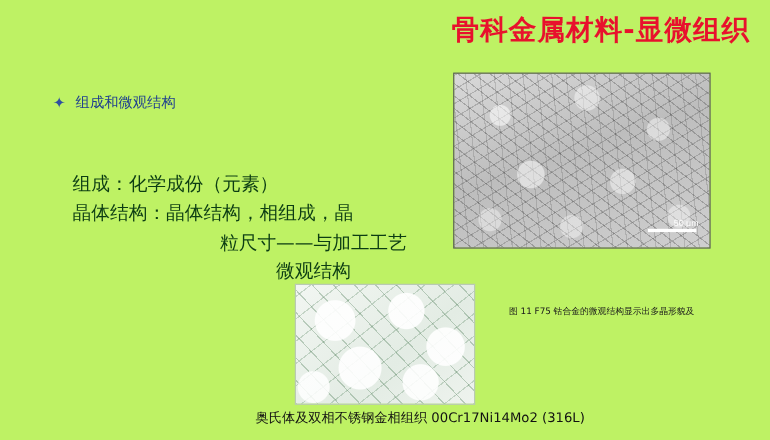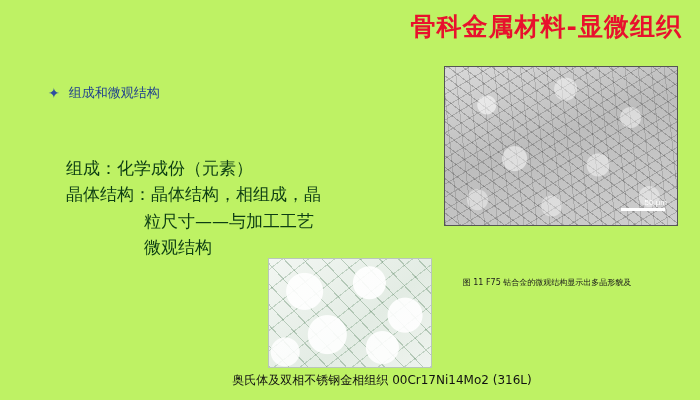--- a/index.html
+++ b/index.html
@@ -58,26 +58,27 @@
     font-size: 17px;
     line-height: 1.55;
     font-family: "DejaVu Sans", "Liberation Sans", sans-serif;
     margin-top: 25px;
   }
   .body-line {
     white-space: pre;
   }
   .body-line.indent {
     padding-left: 78px;
+    text-align: center;
   }
   
   .micro-right {
     position: absolute;
     top: 66px;
-    left: 444px;
+    left: 412px;
     width: 232px;
     height: 158px;
     border: 1px solid #555;
     background:
       radial-gradient(circle at 18% 24%, rgba(255,255,255,0.55) 0 9px, rgba(0,0,0,0) 10px),
       radial-gradient(circle at 52% 14%, rgba(255,255,255,0.45) 0 11px, rgba(0,0,0,0) 12px),
       radial-gradient(circle at 80% 32%, rgba(255,255,255,0.45) 0 10px, rgba(0,0,0,0) 11px),
       radial-gradient(circle at 30% 58%, rgba(255,255,255,0.5) 0 12px, rgba(0,0,0,0) 13px),
       radial-gradient(circle at 66% 62%, rgba(255,255,255,0.45) 0 11px, rgba(0,0,0,0) 12px),
       radial-gradient(circle at 14% 84%, rgba(255,255,255,0.4) 0 10px, rgba(0,0,0,0) 11px),

